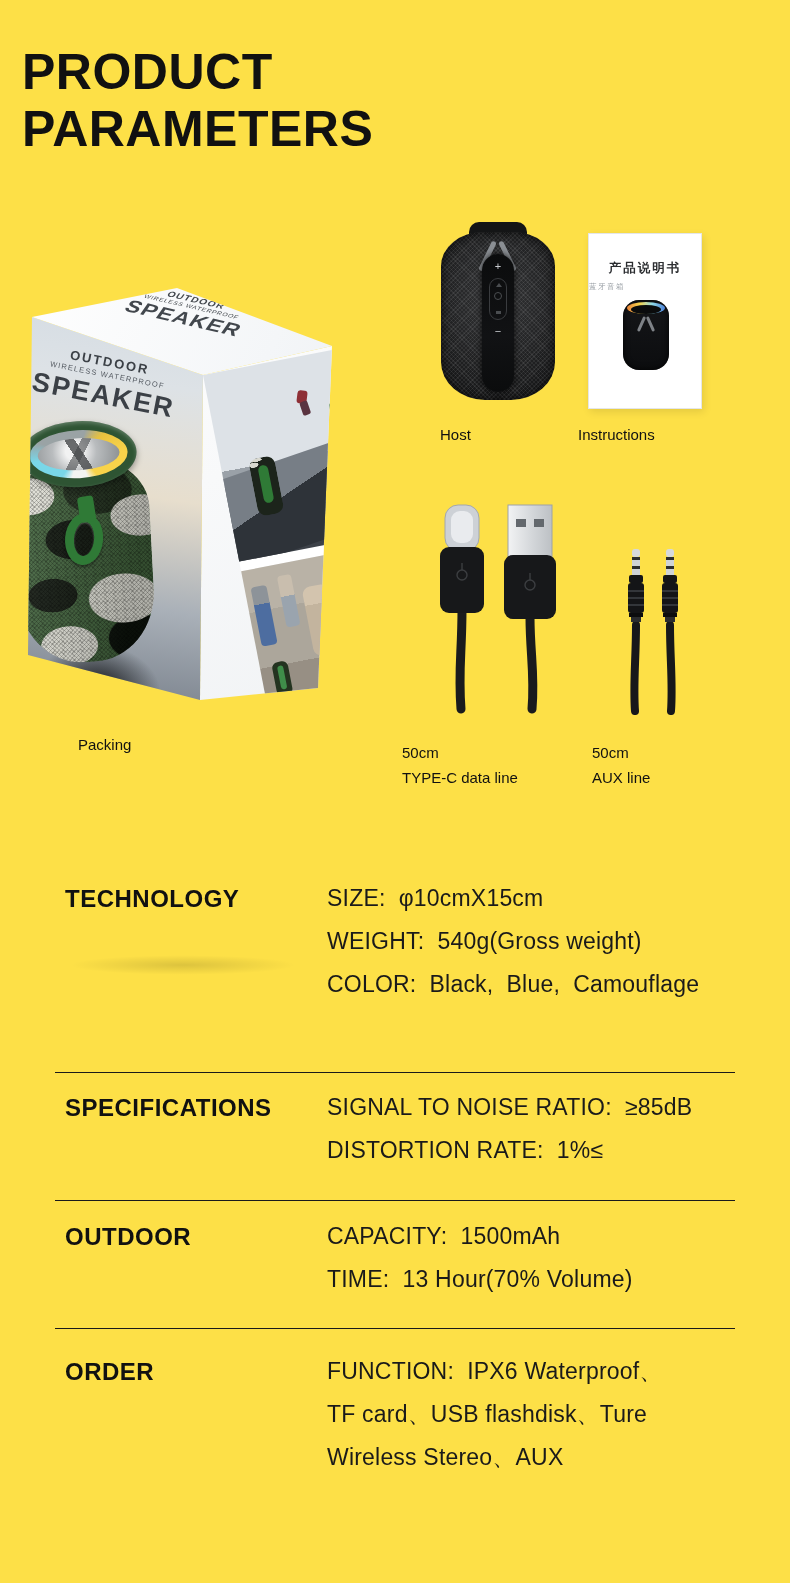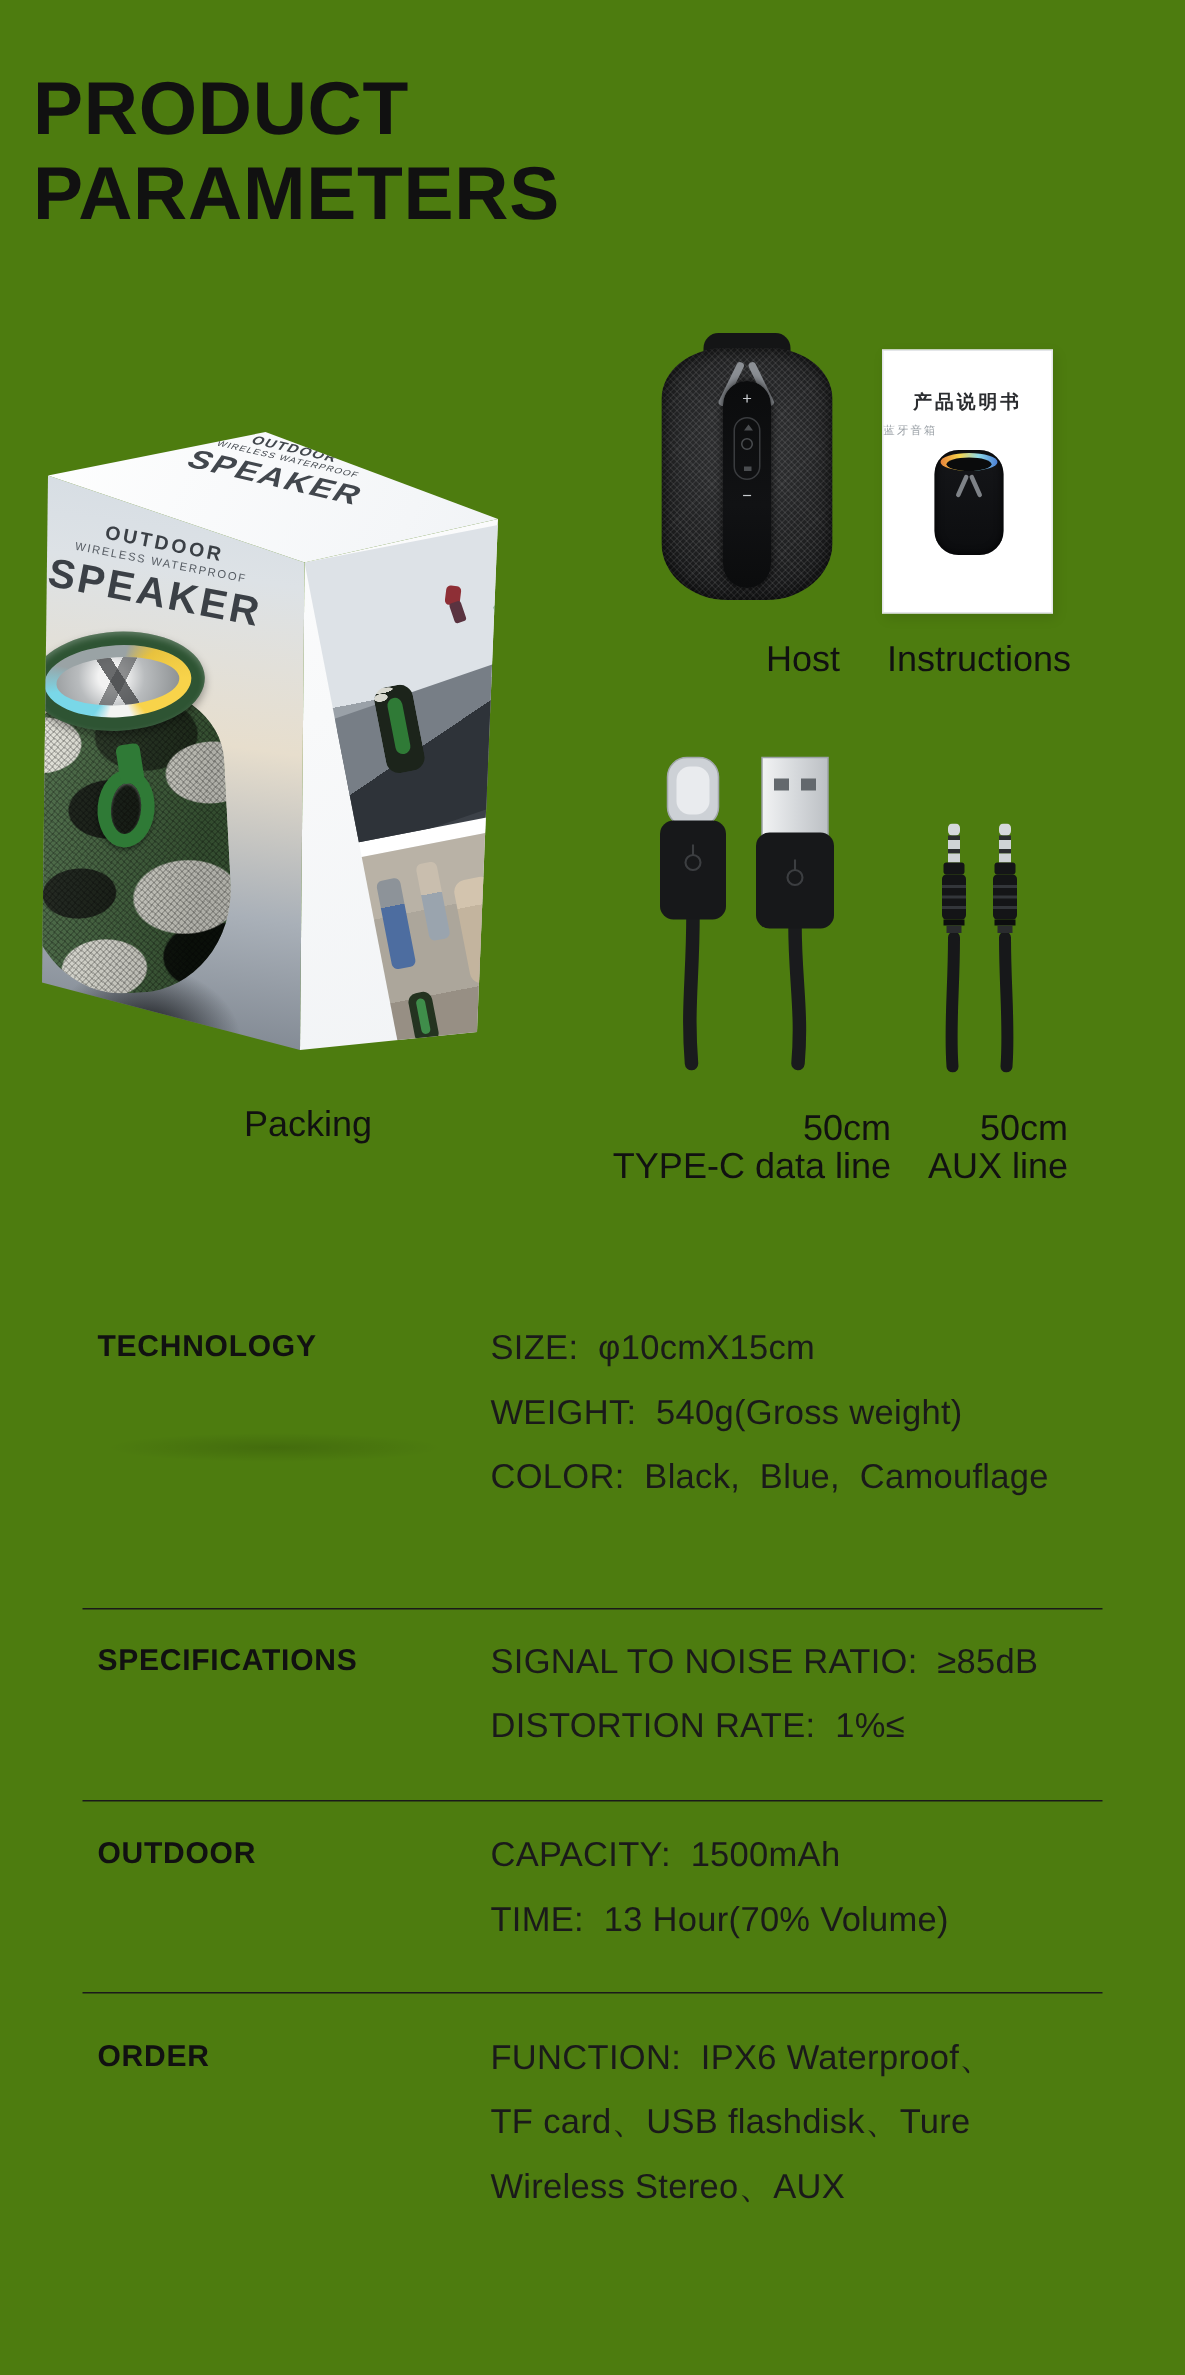--- a/index.html
+++ b/index.html
@@ -1,18 +1,18 @@
 <!DOCTYPE html>
 <html><head>
 <meta charset="utf-8">
 <style>
   * { margin:0; padding:0; box-sizing:border-box; }
   html,body { background:#ffffff; }
   #canvas {
-    position:relative; width:790px; height:1583px; background:#4d7c0f;
+    position:relative; width:790px; height:1583px; background:#fde047;
     font-family:"Liberation Sans", sans-serif; color:#1a1a1a; overflow:hidden;
   }
 
   
   .page-title {
     position:absolute; left:22px; top:44px; width:460px;
     font-size:50px; line-height:57px; font-weight:700; color:#111;
     letter-spacing:0.5px;
   }
 
@@ -218,30 +218,30 @@
   .bk-speaker .v1,.bk-speaker .v2 { position:absolute; top:16px; width:3px; height:16px;
     background:#7e8287; border-radius:2px; }
   .bk-speaker .v1 { left:17px; transform:rotate(24deg); }
   .bk-speaker .v2 { left:26px; transform:rotate(-24deg); }
 
   
   .typec-svg { position:absolute; left:440px; top:503px; }
   .aux-svg { position:absolute; left:612px; top:549px; }
 
   
-  .cap { position:absolute; font-size:24px; color:#111; text-align:right; }
+  .cap { position:absolute; font-size:15px; color:#111; text-align:left; }
   .cap-host { left:440px; top:426px; width:120px; }
   .cap-instructions { left:578px; top:426px; width:136px; }
   .cap-packing { left:78px; top:736px; width:170px; }
   .cap-typec { left:402px; top:740px; width:192px; line-height:25px; }
   .cap-aux { left:592px; top:740px; width:120px; line-height:25px; }
 
   
   .spec-section { position:absolute; left:65px; width:680px; display:flex; }
-  .spec-header { width:262px; font-size:20px; font-weight:700; color:#111;
+  .spec-header { width:262px; font-size:24px; font-weight:700; color:#111;
     letter-spacing:0.5px; line-height:43px; }
   .spec-rows { width:418px; }
   .spec-row { font-size:23px; color:#1a1a1a; line-height:43px; letter-spacing:0.2px;
     white-space:pre-wrap; }
   .divider { position:absolute; left:55px; width:680px; height:0;
     border-top:1px solid #1a1a1a; }
   .sec-1 { top:877px; } .div-1 { top:1072px; }
   .sec-2 { top:1086px;justify-content:space-between; } .div-2 { top:1200px; }
   .sec-3 { top:1215px; } .div-3 { top:1328px; }
   .sec-4 { top:1350px; }

